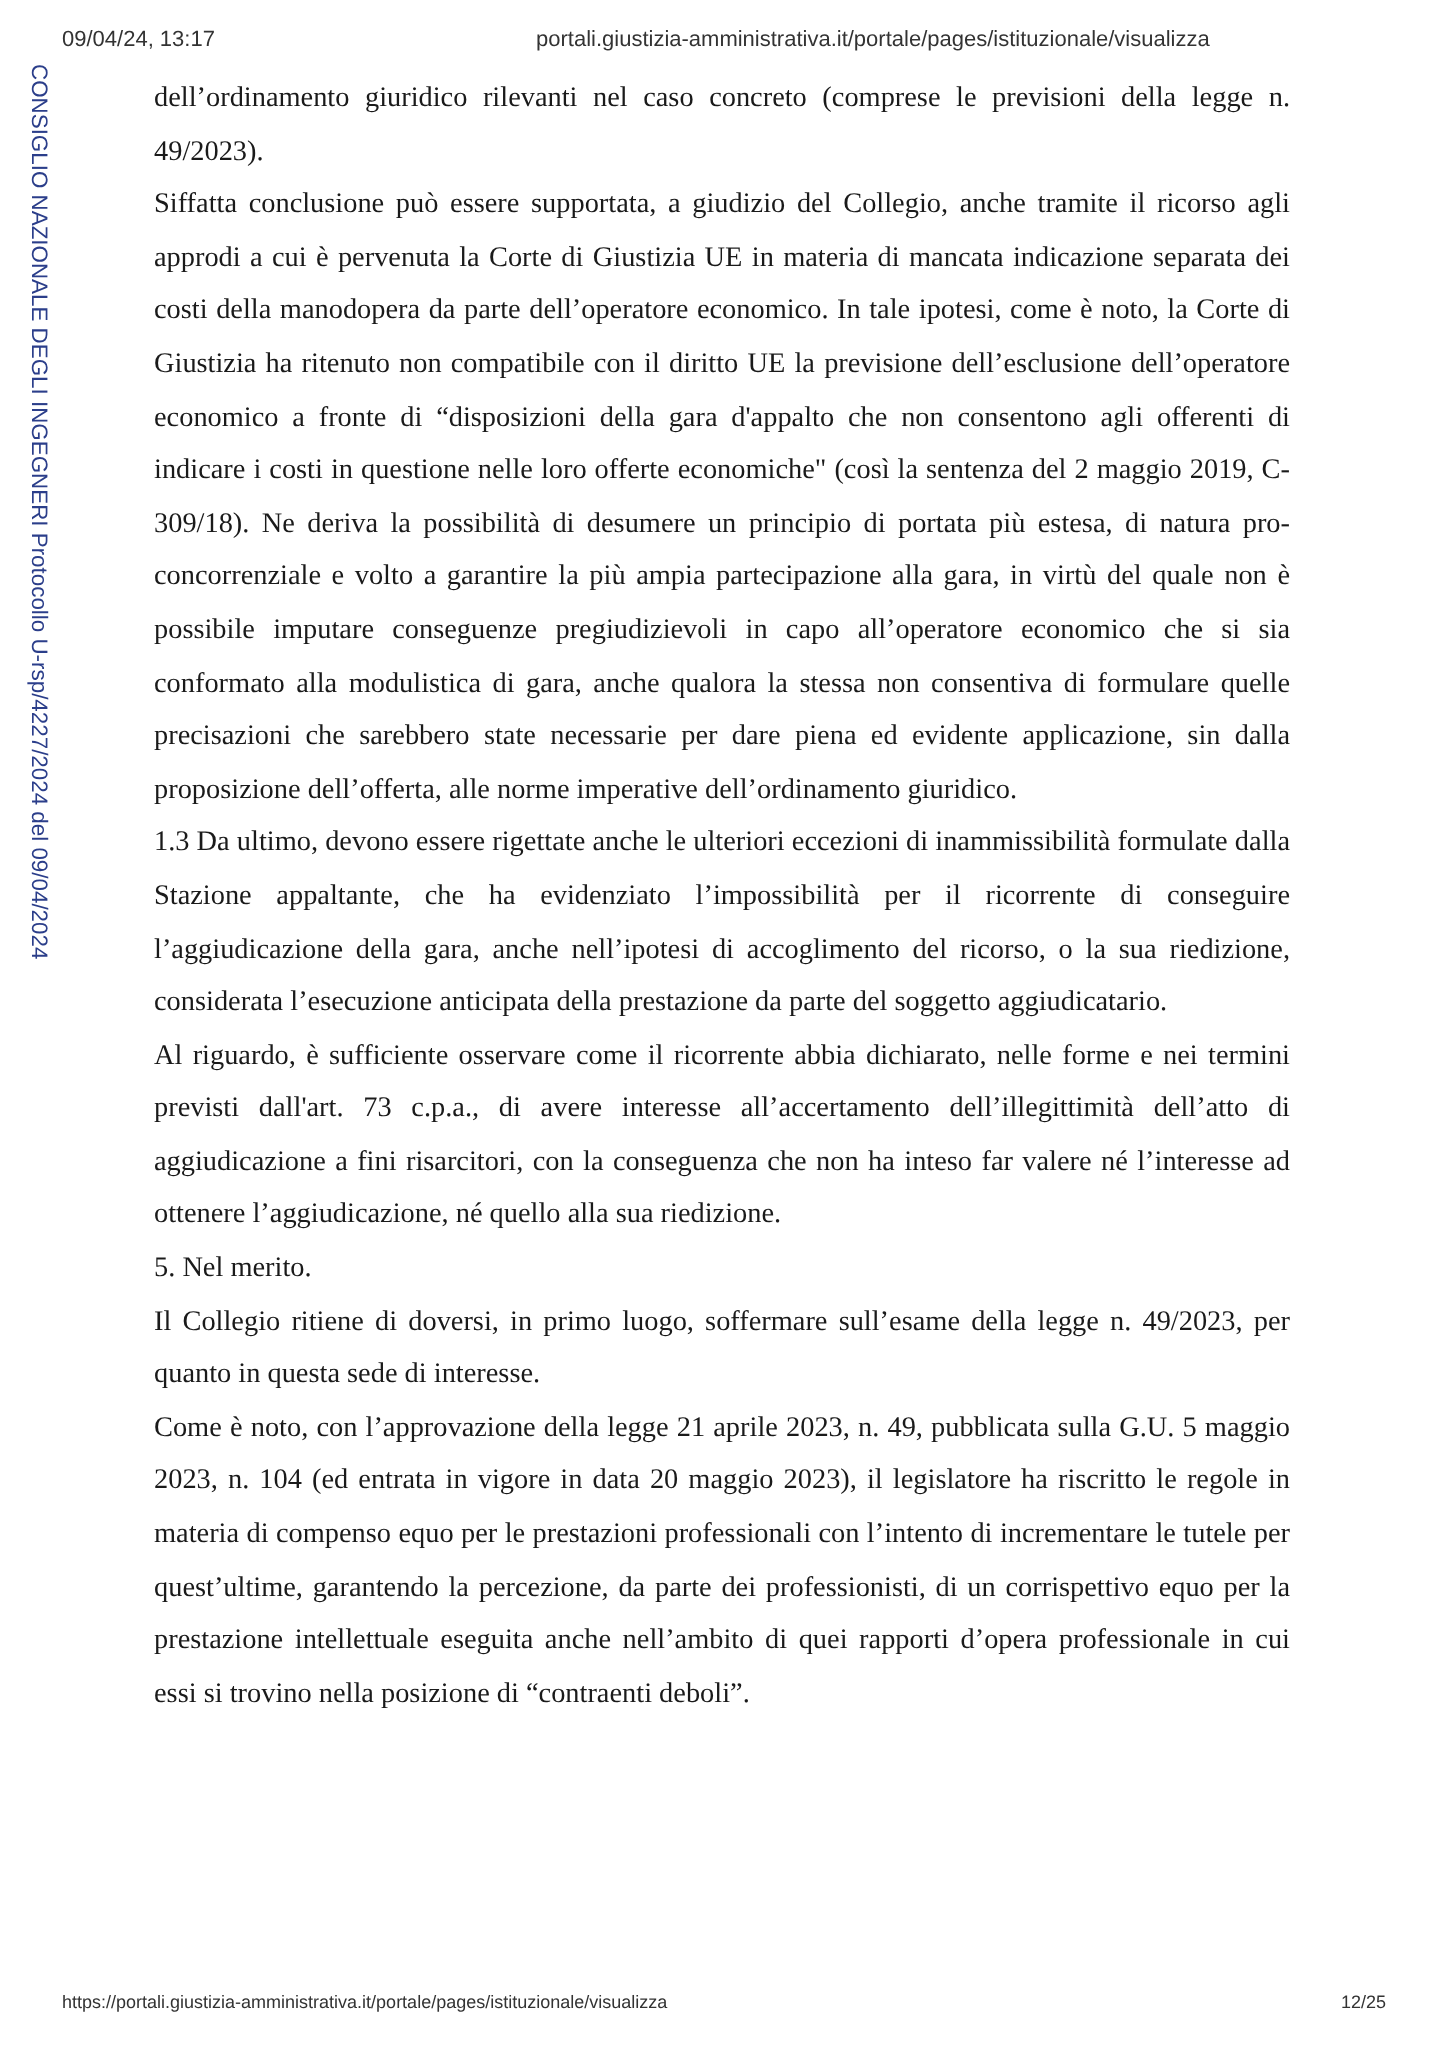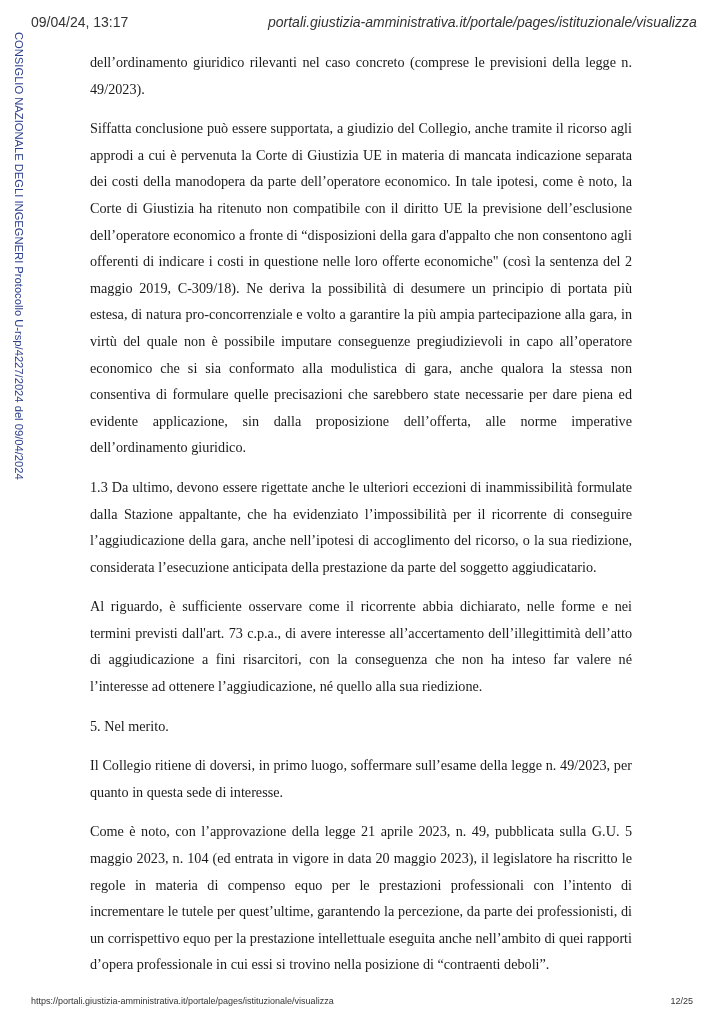--- a/index.html
+++ b/index.html
@@ -14,33 +14,32 @@
       overflow: hidden;
       color: #1a1a1a;
     }
     .print-header {
       position: absolute;
       top: 14px;
       left: 0;
       width: 724px;
       height: 14px;
       font-family: "Liberation Sans", sans-serif;
-      font-size: 14px;
+      font-size: 11px;
       color: #333;
     }
     .print-header .datetime {
       position: absolute;
       left: 31px;
       top: 0;
     }
     .print-header .url {
       position: absolute;
       left: 268px;
       top: 0;
-      font-style: italic;
     }
     .stamp {
       position: absolute;
       left: 13px;
       top: 32px;
       writing-mode: vertical-rl;
       font-family: "Liberation Sans", sans-serif;
       font-size: 11.2px;
       color: #2b3e8a;
       white-space: nowrap;
@@ -50,21 +49,21 @@
       position: absolute;
       left: 77px;
       top: 36px;
       width: 568px;
       font-family: "Liberation Serif", serif;
       font-size: 14.2px;
       line-height: 26.6px;
       color: #1a1a1a;
     }
     .content p {
-      margin: 13px;
+      margin: 0;
       text-align: justify;
     }
     .print-footer {
       position: absolute;
       top: 996px;
       left: 0;
       width: 724px;
       height: 14px;
       font-family: "Liberation Sans", sans-serif;
       font-size: 9px;

